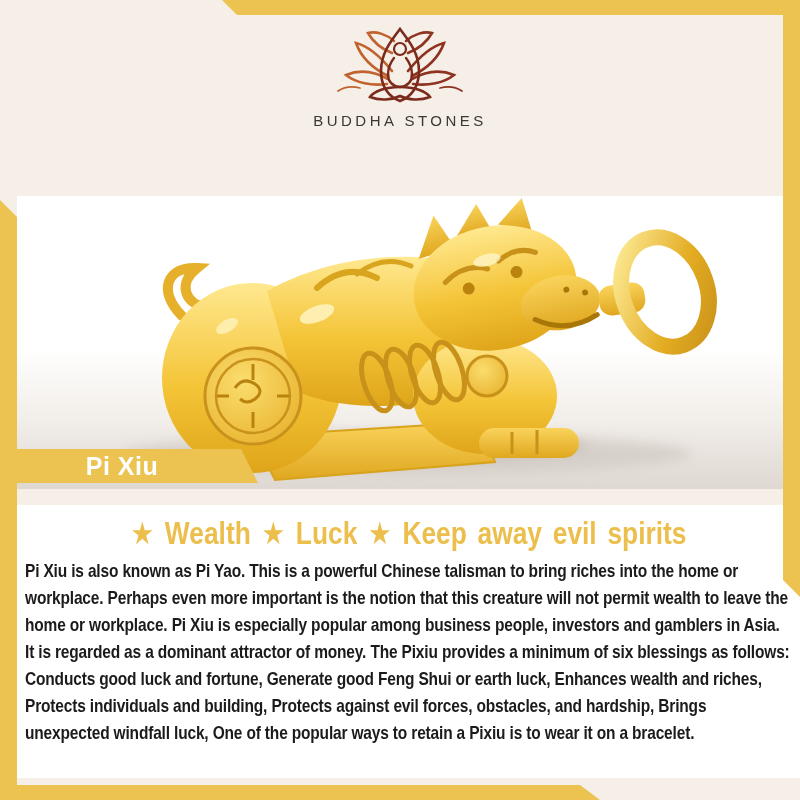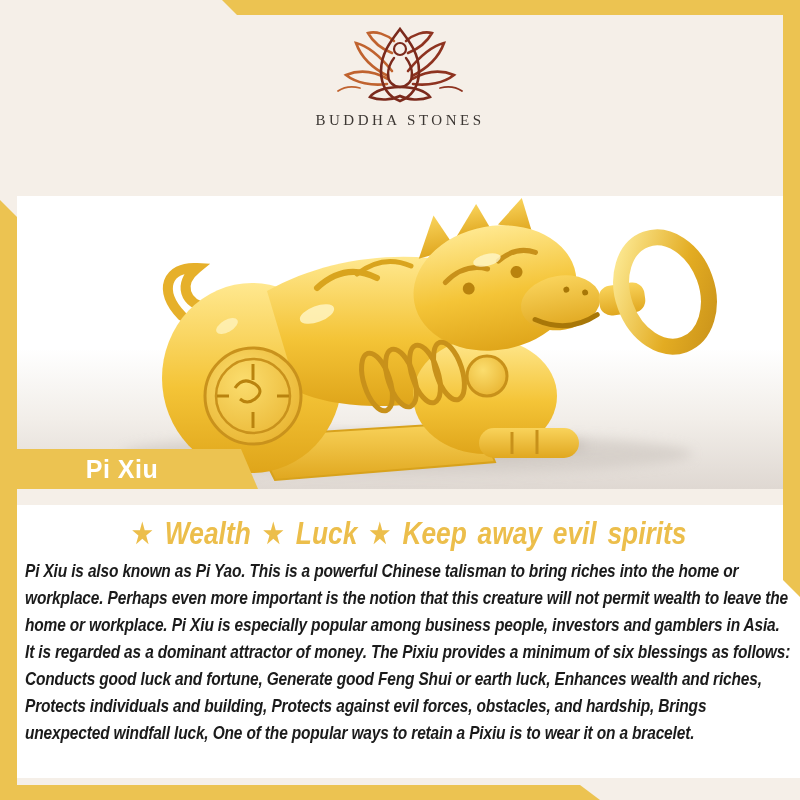--- a/index.html
+++ b/index.html
@@ -15,54 +15,54 @@
   .ribbon-right{left:783px;top:0;width:17px;height:597px;
     clip-path:polygon(0 0,100% 0,100% 100%,0 580px);}
   .ribbon-left{left:0;top:200px;width:17px;height:600px;
     clip-path:polygon(0 0,100% 17px,100% 100%,0 100%);}
   .ribbon-bottom{left:0;top:785px;width:600px;height:15px;
     clip-path:polygon(0 0,580px 0,100% 100%,0 100%);}
   
   .logo-wrap{position:absolute;left:330px;top:26px;width:140px;height:80px;z-index:2;}
   .brand-name{
     position:absolute;left:0;top:112px;width:800px;text-align:center;z-index:2;
-    font-family:Liberation Serif, serif;
+    font-family:Liberation Sans, sans-serif;
     font-size:15px;letter-spacing:3.5px;color:var(--brand-text,#3C3733);
   }
   
   .banner-band{
     position:absolute;left:166px;top:139px;width:477px;height:57px;z-index:2;
     background:var(--band-bg,#FBF8F3);
   }
   .banner-title{
     width:100%;text-align:center;line-height:58px;
     font-size:37px;font-weight:bold;color:var(--gold-text,#ECBE4B);
     transform:scaleX(0.78);transform-origin:50% 50%;white-space:nowrap;
   }
   
   .photo-panel{
     position:absolute;left:17px;top:196px;width:766px;height:293px;z-index:1;
     background:linear-gradient(180deg,#FFFFFF 0%,#FFFFFF 52%,#F2EEE9 76%,#DFD8D2 100%);
   }
   .photo-panel svg{display:block;width:100%;height:100%;}
   
   .product-label-band{
-    position:absolute;left:0;top:449px;width:258px;height:40px;z-index:3;
+    position:absolute;left:0;top:449px;width:258px;height:34px;z-index:3;
     background:var(--accent-yellow,#ECC351);
     clip-path:polygon(0 0,241px 0,100% 100%,0 100%);
     display:flex;align-items:center;justify-content:center;
   }
   .product-label{
     font-size:25px;font-weight:bold;color:var(--label-text,#FFFFFF);
     padding-right:14px;letter-spacing:0.5px;
   }
   
   .content-panel{
     position:absolute;left:17px;top:505px;width:783px;height:273px;z-index:1;
-    background:var(--panel-bg,#FFFFFF);overflow:hidden;font-style:italic;
+    background:var(--panel-bg,#FFFFFF);overflow:hidden;
   }
   .benefits-heading{
     margin-top:12px;width:100%;text-align:center;line-height:34px;
     font-size:31px;font-weight:bold;color:var(--gold-text,#ECBE4B);
     word-spacing:4px;transform:scaleX(0.85);transform-origin:50% 50%;white-space:nowrap;
   }
   .body-text{
     margin:6px 0 0 8px;width:940px;
     transform:scaleX(0.815);transform-origin:0 0;
     font-size:19px;font-weight:bold;letter-spacing:-0.2px;

